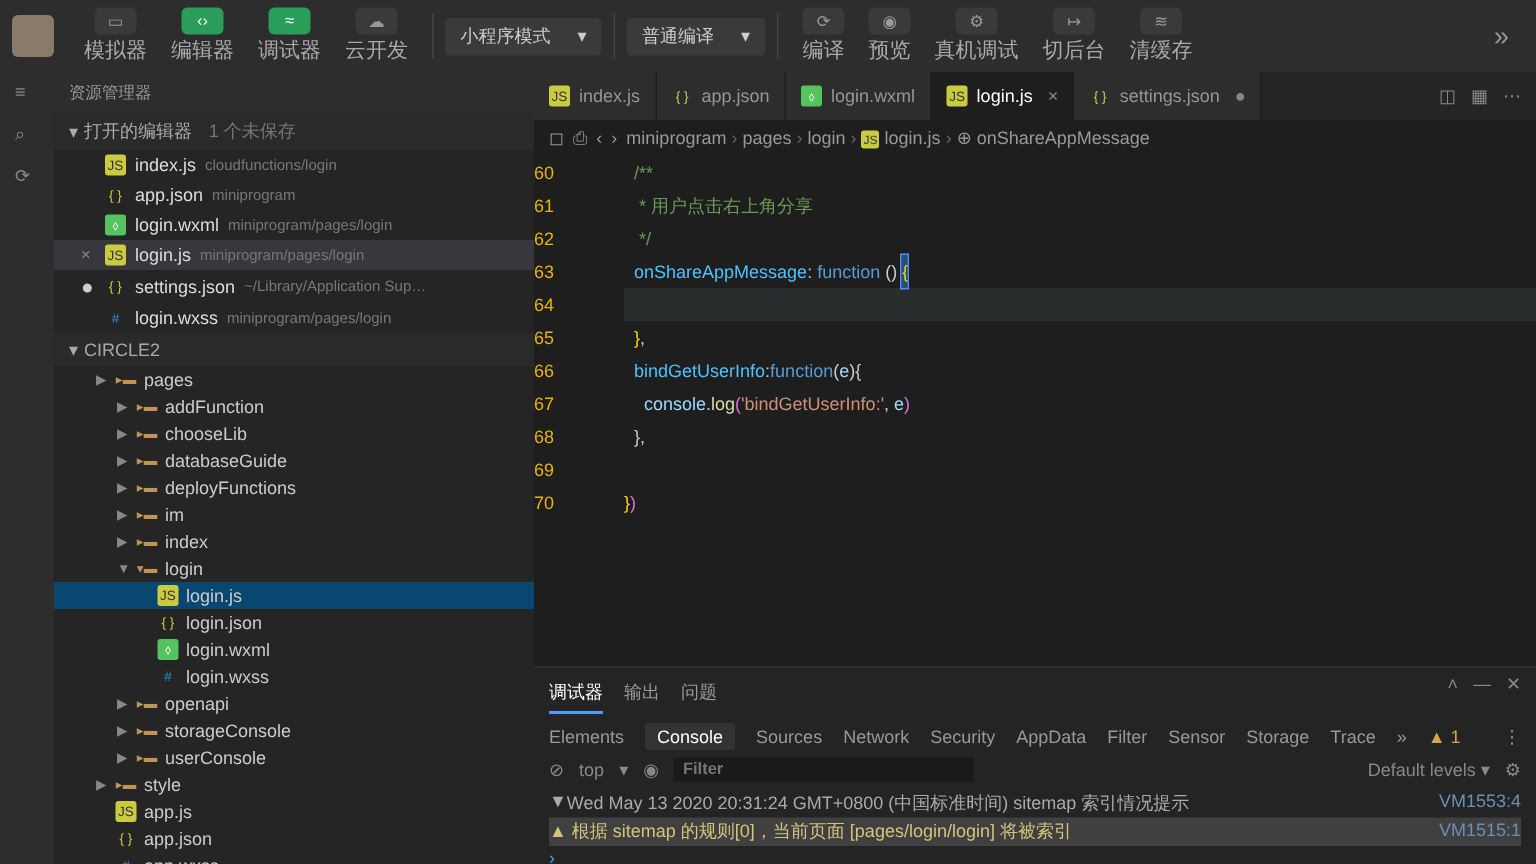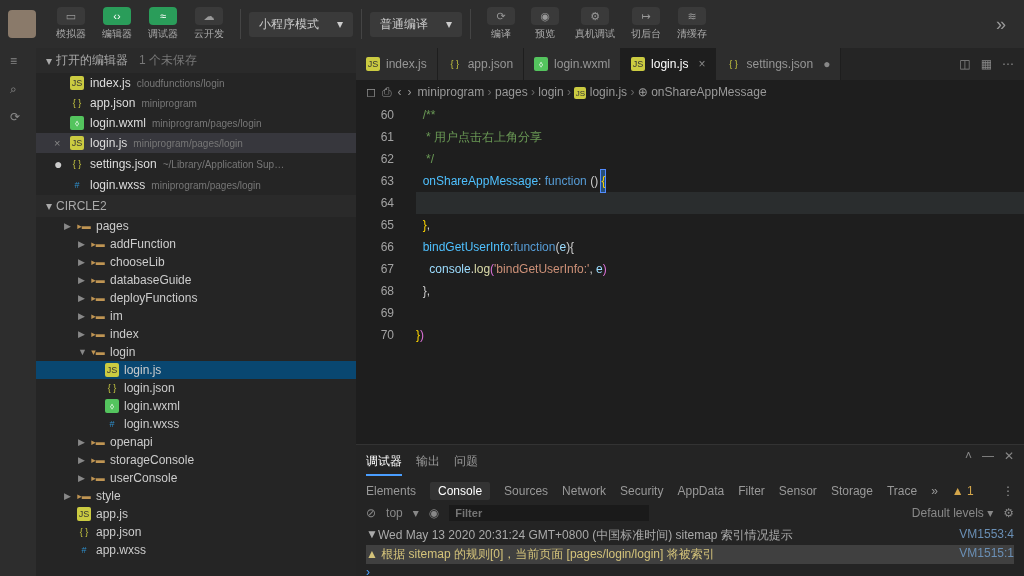--- a/index.html
+++ b/index.html
@@ -1,21 +1,21 @@
 <!DOCTYPE html>
 <html><head>
 <meta charset="utf-8">
 <style>
 *{margin:0;padding:0;box-sizing:border-box;font-family:-apple-system,"PingFang SC",sans-serif;font-size:12px;}
 body{background:#1e1e1e;color:#ccc;overflow:hidden;width:1024px;height:576px;}
 .toolbar{height:48px;background:#2d2d2d;display:flex;align-items:center;padding:0 8px;gap:4px;}
 .avatar{width:28px;height:28px;border-radius:4px;background:#8a7a6a;margin-right:8px;}
 .tbtn{display:flex;flex-direction:column;align-items:center;gap:2px;padding:4px 8px;cursor:pointer;}
 .tbtn .ic{width:28px;height:18px;border-radius:4px;display:flex;align-items:center;justify-content:center;font-size:11px;}
-.tbtn .lb{font-size:10px;color:#aaa;}
+.tbtn .lb{font-size:14px;color:#aaa;}
 .ic.dk{background:#3a3a3a;color:#999;}
 .ic.gn{background:#2a9d5a;color:#fff;}
 .vdiv{width:1px;height:30px;background:#444;margin:0 4px;}
 .drop{display:flex;align-items:center;background:#3a3a3a;padding:4px 10px;border-radius:3px;font-size:11px;color:#ccc;gap:18px;cursor:pointer;}
 .toolbar .sp{flex:1;}
 .more{color:#999;padding:0 10px;font-size:18px;cursor:pointer;}
 .main{display:flex;height:calc(100% - 48px);}
 .act{width:36px;background:#2d2d2d;display:flex;flex-direction:column;align-items:center;padding-top:6px;gap:12px;}
 .act .ai{width:16px;height:16px;color:#888;cursor:pointer;}
 .side{width:320px;background:#252525;display:flex;flex-direction:column;overflow:hidden;}
@@ -40,21 +40,21 @@
 .car{width:8px;color:#888;font-size:9px;}
 .ed{flex:1;display:flex;flex-direction:column;background:#1e1e1e;min-width:0;}
 .tabs{height:32px;background:#252525;display:flex;align-items:center;}
 .tab{height:32px;display:flex;align-items:center;padding:0 10px;gap:6px;font-size:12px;color:#969696;background:#2d2d2d;border-right:1px solid #1e1e1e;cursor:pointer;}
 .tab.act3{background:#1e1e1e;color:#fff;}
 .tab .cl{color:#888;font-size:12px;margin-left:4px;}
 .tabs .rt{margin-left:auto;display:flex;gap:10px;padding:0 10px;color:#888;}
 .bc{height:24px;display:flex;align-items:center;padding:0 10px;gap:6px;font-size:11px;color:#999;background:#1e1e1e;}
 .bc .sep{color:#666;}
 .code{flex:1;display:flex;overflow:auto;font-family:Menlo,Consolas,monospace;font-size:13px;line-height:22px;}
-.gut{width:52px;text-align:right;color:#a3a3a3;padding-right:14px;}
+.gut{width:52px;text-align:left;color:#eab308;padding-right:14px;}
 .gut div{height:22px;}
 .cd{flex:1;padding-left:8px;}
 .cd div{height:22px;white-space:pre;}
 .c-cm{color:#6a9955;}
 .c-kw{color:#569cd6;}
 .c-fn{color:#4fc1ff;}
 .c-fn2{color:#dcdcaa;}
 .c-pn{color:#ccc;}
 .c-st{color:#ce9178;}
 .c-pr{color:#9cdcfe;}
@@ -139,20 +139,21 @@
 </div>
 
 <div class="main">
   <div class="act">
     <div class="ai">≡</div>
     <div class="ai">⌕</div>
     <div class="ai">⟳</div>
   </div>
 
   <div class="side">
+    <div class="shdr">资源管理器</div>
     <div class="sgrp">
       <span>▾</span><span>打开的编辑器</span>&nbsp;<span style="color:#777">1 个未保存</span>
     </div>
     <div id="ofiles">
         <div class="frow ">
           <span class="x"></span>
           <span class="fic js">JS</span>
           <span class="fn">index.js</span>
           <span class="pt">cloudfunctions/login</span>
         </div>

